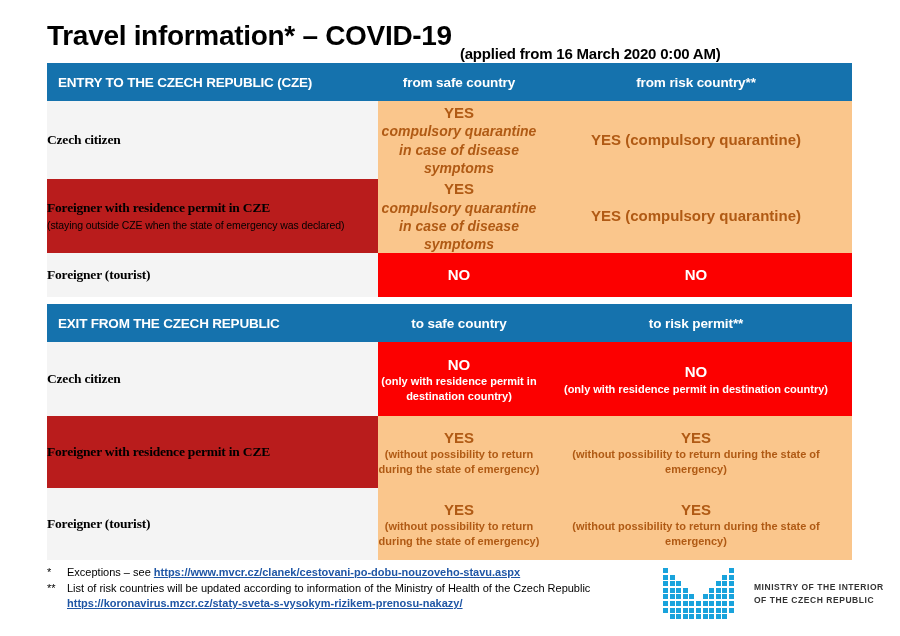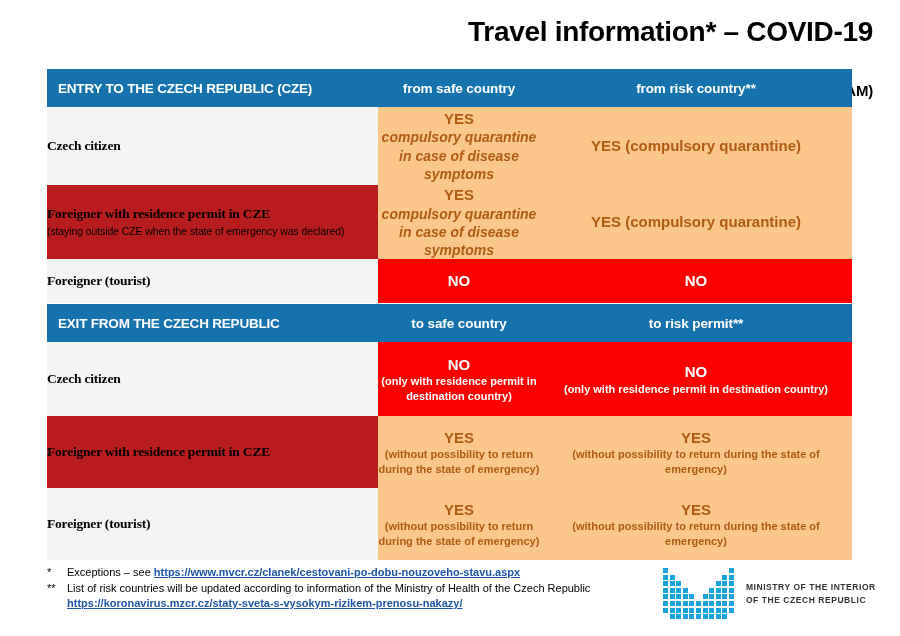--- a/index.html
+++ b/index.html
@@ -12,28 +12,27 @@
     height: 636px;
     font-family: "Liberation Sans", sans-serif;
     color: #000000;
     overflow: hidden;
     position: relative;
   }
 
   
   .title-bar {
     position: absolute;
-    left: 63px;
+    left: 47px;
     top: 16px;
     width: 810px;
     height: 40px;
     display: flex;
-    align-items: flex-end;
+    align-items: center;
     white-space: nowrap;
-    flex-direction: column;
   }
   .title-main {
     font-size: 28px;
     font-weight: bold;
     letter-spacing: -0.3px;
     color: #000000;
   }
   .title-sub {
     font-size: 15px;
     font-weight: bold;
@@ -44,21 +43,21 @@
   }
 
   
   .table {
     position: absolute;
     left: 47px;
     width: 805px;
     border-collapse: collapse;
     table-layout: fixed;
   }
-  #entry-table { top: 69px; }
+  #entry-table { top: 63px; }
   #exit-table  { top: 304px; }
 
   .table td, .table th {
     padding: 0;
     margin: 0;
     border: 0;
     vertical-align: middle;
   }
 
   col.c-label { width: 331px; }
@@ -170,20 +169,21 @@
     word-break: break-all;
   }
 
   
   .logo-block {
     position: absolute;
     left: 663px;
     top: 568px;
     display: flex;
     align-items: center;
+    gap: 8px;
   }
   .logo-dots {
     display: grid;
     grid-template-columns: repeat(11, 5px);
     grid-auto-rows: 5px;
     gap: 1.6px;
   }
   .logo-dots i {
     display: block;
     width: 5px;

